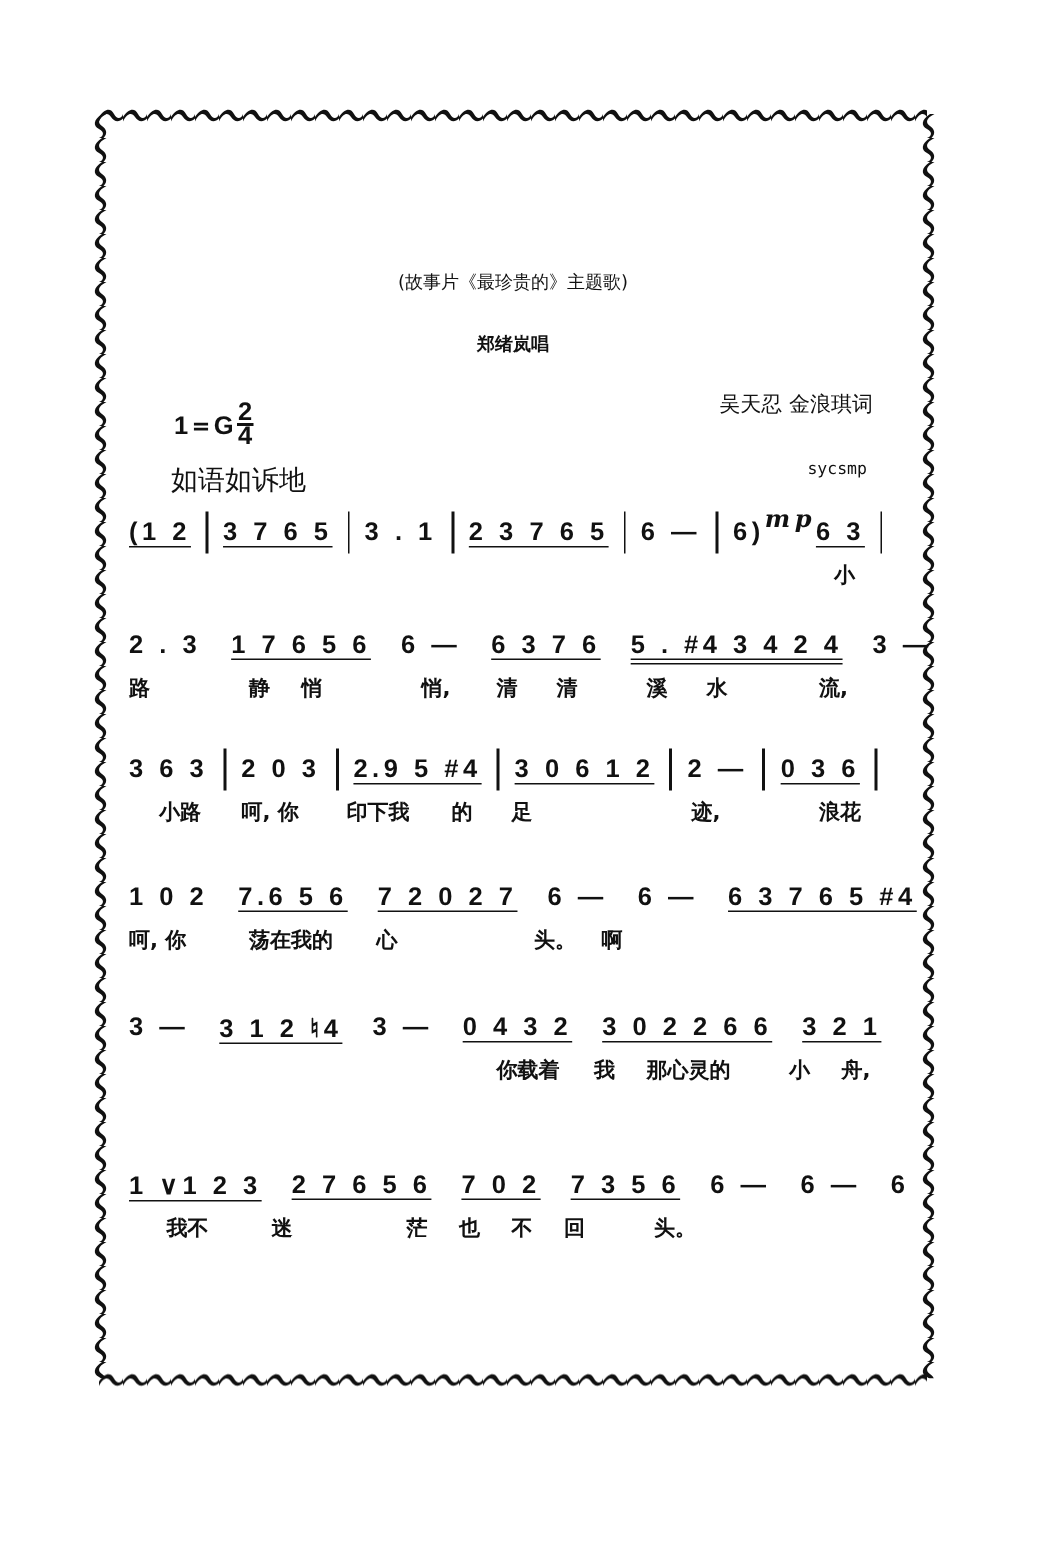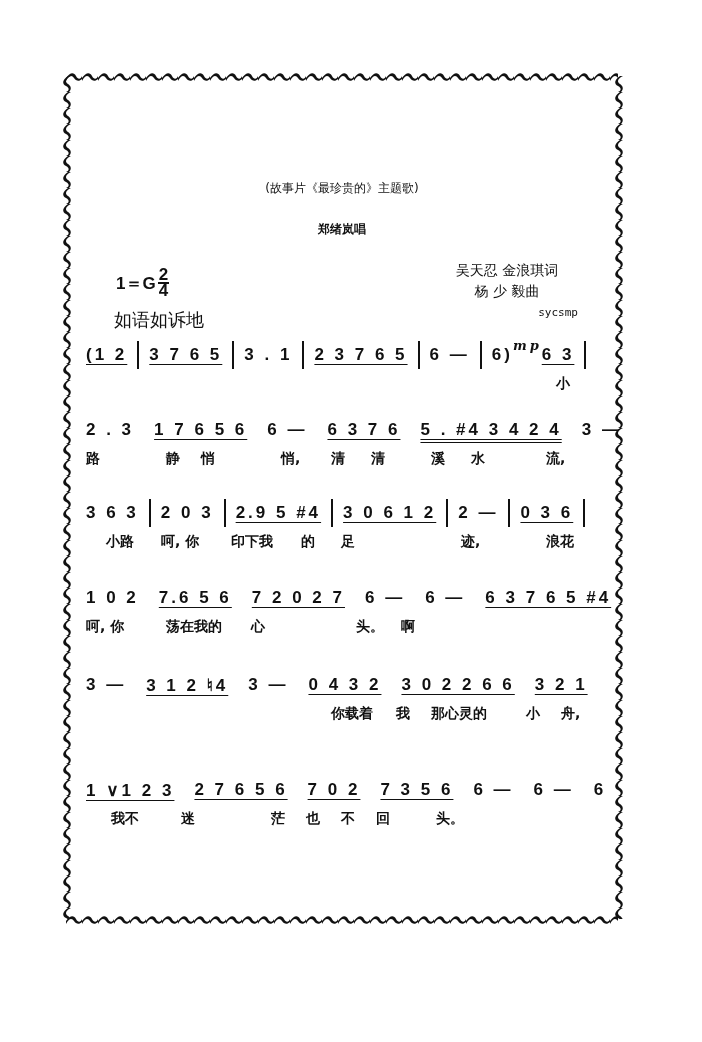--- a/index.html
+++ b/index.html
@@ -16,21 +16,21 @@
   .title { position:absolute; left:0; right:0; top:52px; text-align:center;
            font-family:"DejaVu Serif", serif; font-size:22px; letter-spacing:14px; }
   .subtitle { position:absolute; left:0; right:0; top:104px; text-align:center; font-size:12px; }
   .singer { position:absolute; left:0; right:0; top:145px; text-align:center; font-size:12px; font-weight:bold; }
   .key { position:absolute; left:50px; top:192px; font-family:"Liberation Sans", sans-serif;
          font-size:17px; font-weight:bold; display:flex; align-items:center; }
   .frac { display:inline-flex; flex-direction:column; align-items:center; margin-left:2px; line-height:14px; }
   .frac .num { border-bottom:2px solid #111; padding:0 1px; }
   .tempo { position:absolute; left:48px; top:232px; font-size:18px; }
   .credits { position:absolute; right:36px; top:184px; font-family:"DejaVu Serif", serif; font-size:14px; line-height:21px; }
-  .credits .row { display:flex; justify-content:center; width:150px; }
+  .credits .row { display:flex; justify-content:flex-end; width:150px; }
   .watermark { position:absolute; right:40px; top:230px; font-family:"DejaVu Sans Mono", monospace; font-size:11px; }
   .system { position:absolute; left:20px; right:20px; height:60px; }
   .notes { position:absolute; left:0; right:0; top:0; height:28px; display:flex; align-items:center;
            font-family:"Liberation Sans", sans-serif; font-size:17px; font-weight:bold; letter-spacing:3px; white-space:nowrap; }
   .bar { display:inline-block; width:2px; height:28px; background:#111; margin:0 10px; vertical-align:middle; }
   .bar.final { width:4px; margin-left:18px; box-shadow:-6px 0 0 -1px #111; }
   .u { text-decoration:underline; text-underline-offset:4px; }
   .uu { text-decoration:underline double; text-underline-offset:4px; }
   .lyrics { position:absolute; left:0; right:0; top:34px; height:22px; font-size:14px; font-weight:bold;
             font-family:"DejaVu Sans", sans-serif; white-space:nowrap; }
@@ -72,41 +72,37 @@
       <span>4</span>
     </span>
   </div>
   <div class="tempo">如语如诉地</div>
 
   <div class="credits">
     <div class="row">
       <span>吴天忍 金浪琪</span>
       <span>词</span>
     </div>
-    <div class="row">
-      <span>杨 少 毅</span>
-      <span>曲</span>
-    </div>
   </div>
   <div class="watermark">sycsmp</div>
 
   <div class="system" style="top:265px">
     <div class="notes">
       <span class="u">(1 2</span>
         <span class="bar"></span>
       <span class="u">3 7 6 5</span>
         <span class="bar"></span>
       <span>3 . 1</span>
         <span class="bar"></span>
       <span class="u">2 3  7 6 5</span>
         <span class="bar"></span>
       <span>6  —</span>
         <span class="bar"></span>
       <span>6)</span>
-      <span class="mark" style="position:relative;top:-10px;font-size:13px;">mp</span>
+      <span class="mark" style="position:relative;top:-10px;font-size:16px;">mp</span>
       <span class="u">6 3</span>
         <span class="bar"></span>
     </div>
     <div class="lyrics">
       <span style="left:470px">小</span>
     </div>
   </div>
 
   <div class="system" style="top:340px">
     <div class="notes">

